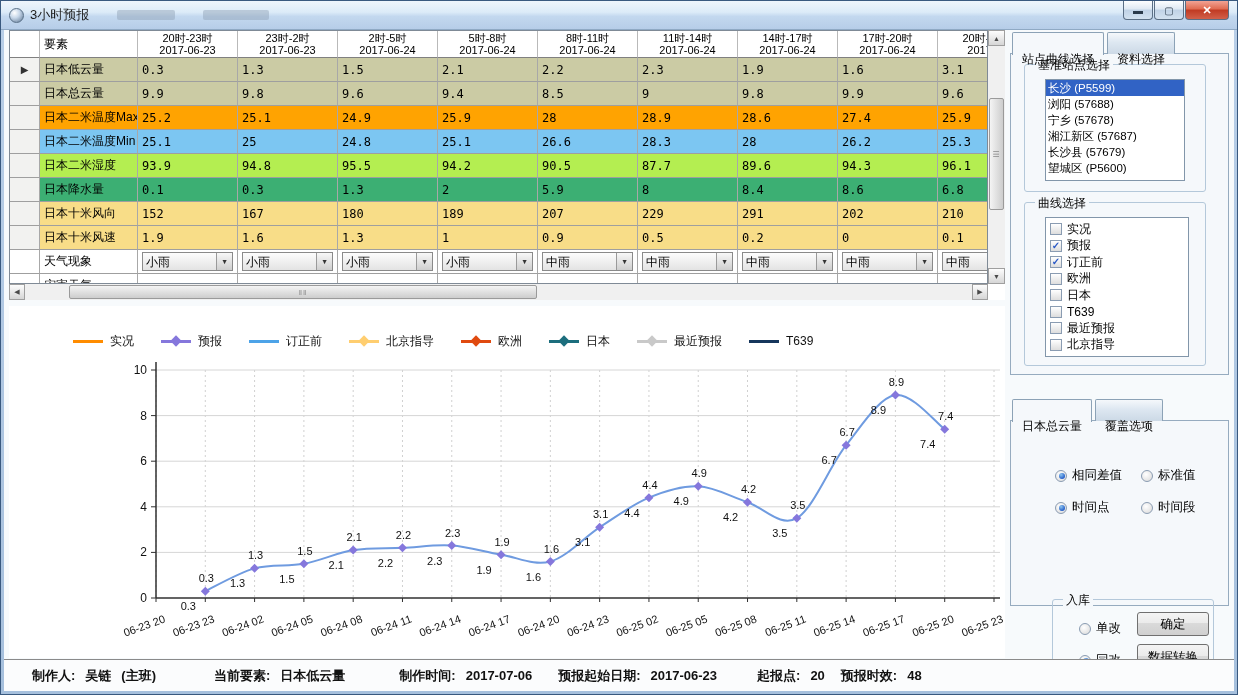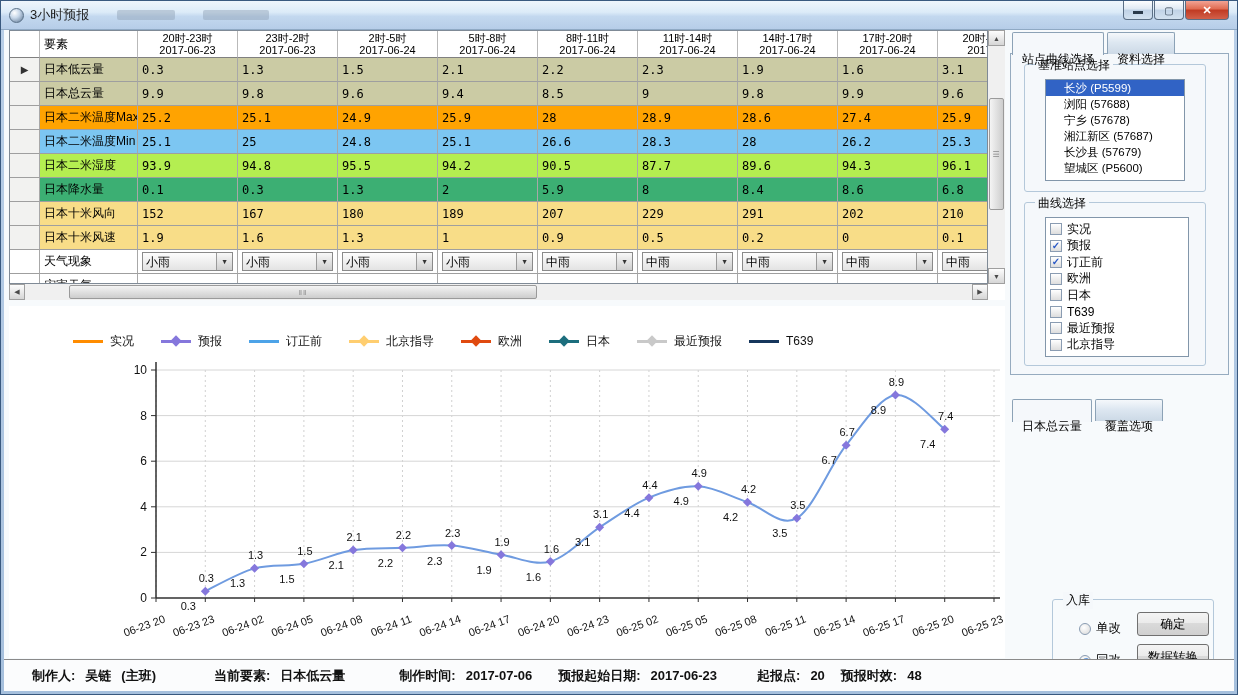--- a/index.html
+++ b/index.html
@@ -67,21 +67,21 @@
   .tab.active { background:#f5f8fb; height:22px; margin-bottom:-1px; padding-bottom:4px; }
   .page { position:absolute; left:0; width:219px; border:1px solid #96abbf; background:#f5f8fb; }
   .page1 { top:21px; height:322px; }
   .page2 { top:388px; height:186px; }
   .tabs2 { position:absolute; top:367px; left:0; }
   .grp { position:absolute; border:1px solid #b4c8da; border-radius:3px; }
   .glabel { position:absolute; top:-8px; left:10px; background:#f5f8fb; padding:0 3px; font-size:12px; white-space:nowrap; }
   .g-station { left:13px; top:10px; width:182px; height:128px; }
   .listbox { position:absolute; left:20px; top:14px; width:140px; height:102px; background:#fff;
     border:1px solid #8296aa; overflow:hidden; }
-  .sitem { font-size:11.5px; height:16px; line-height:16px; padding:0 18px; white-space:nowrap; }
+  .sitem { font-size:11.5px; height:16px; line-height:16px; padding:0 2px; white-space:nowrap; }
   .sitem.sel { background:#3163c5; color:#fff; }
   .g-curve { left:13px; top:148px; width:182px; height:164px; }
   .checklist { position:absolute; left:20px; top:14px; width:144px; height:140px; background:#fff;
     border:1px solid #8296aa; padding:3px 0 0 4px; }
   .crow { display:flex; align-items:center; height:16.5px; font-size:12px; }
   .cbx { width:12px; height:12px; border:1px solid #8a9cb2; background:linear-gradient(#fff,#ddd);
     font-size:10px; line-height:10px; color:#2a59c6; text-align:center; font-weight:bold; margin-right:5px; flex:none; }
   .rad { width:12px; height:12px; border-radius:50%; border:1px solid #8a9cb2;
     background:radial-gradient(circle at 40% 35%, #ffffff, #d8d8d8); position:relative; flex:none; margin-right:5px; }
   .rad.on::after { content:""; position:absolute; left:2.5px; top:2.5px; width:6px; height:6px; border-radius:50%;
@@ -573,20 +573,38 @@
                 <span>北京指导</span>
               </div>
             </div>
         </div>
       </div>
 
       <div class="tabs tabs2" id="tabs2">
           <div class="tab active">日本总云量</div>
           <div class="tab">覆盖选项</div>
         </div>
+      <div class="page page2" id="optionPage">
+          <div class="ritem" style="left: 44px; top: 46px;">
+            <span class="rad on"></span>
+            <span>相同差值</span>
+          </div>
+          <div class="ritem" style="left: 130px; top: 46px;">
+            <span class="rad"></span>
+            <span>标准值</span>
+          </div>
+          <div class="ritem" style="left: 44px; top: 78px;">
+            <span class="rad on"></span>
+            <span>时间点</span>
+          </div>
+          <div class="ritem" style="left: 130px; top: 78px;">
+            <span class="rad"></span>
+            <span>时间段</span>
+          </div>
+        </div>
 
       <div class="grp g-storage">
         <span class="glabel">入库</span>
         <div class="ritem" style="left:26px;top:20px" id="stRadio0">
             <span class="rad"></span>
             <span>单改</span>
           </div>
         <div class="ritem" style="left:26px;top:52px" id="stRadio1">
             <span class="rad on"></span>
             <span>同改</span>

